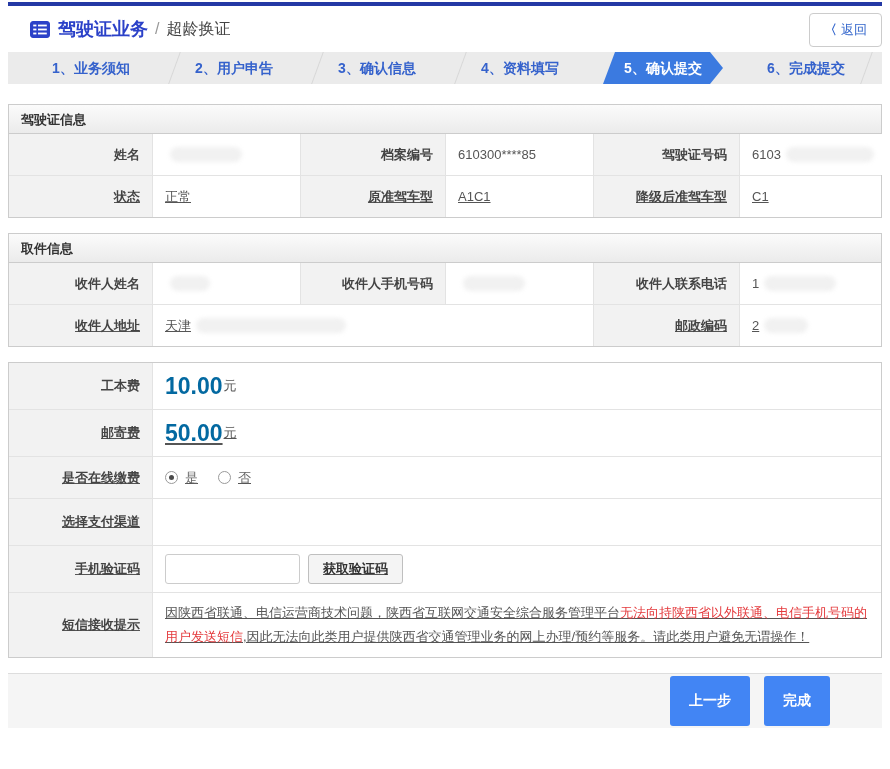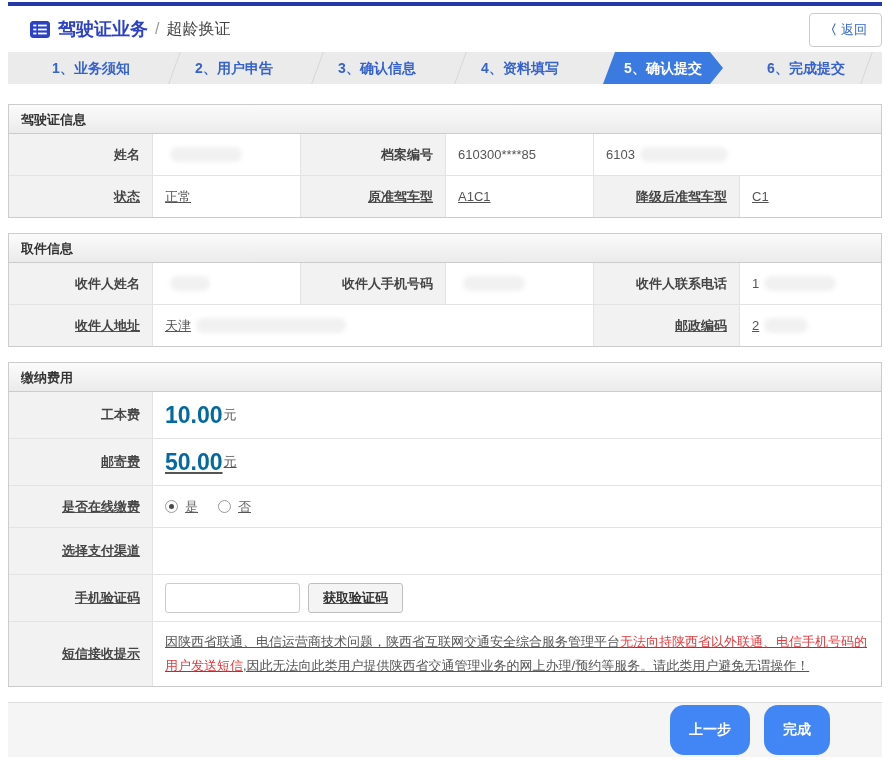--- a/index.html
+++ b/index.html
@@ -92,21 +92,21 @@
 
   .warning { font-size:13px; line-height:24px; padding:8px 12px; color:#c06464; display:block; align-items:flex-start; }
   .warn-em { color:#e4393c; }
 
   
   .footer {
     margin:0 8px; background:#f5f5f5; border-top:1px solid #ddd; height:55px;
     display:flex; align-items:center; justify-content:flex-end; padding-right:52px; gap:14px;
   }
   .btn-blue {
-    background:#4285f4; color:#fff; border:none; border-radius:14px;
+    background:#4285f4; color:#fff; border:none; border-radius:3px;
     padding:16px 19px; font-size:14px; font-weight:bold; cursor:pointer; font-family:inherit;
   }
 </style>
 </head>
 <body>
 
 <div class="topbar wrap"></div>
 
 <div class="header wrap">
   <svg class="doc-icon" viewBox="0 0 20 17" xmlns="http://www.w3.org/2000/svg">
@@ -139,20 +139,21 @@
   <div class="row6">
     <div class="cell label">姓名</div>
     <div class="cell value">
         <span></span>
         <span class="smudge" style="width:72px"></span>
       </div>
     <div class="cell label">档案编号</div>
     <div class="cell value">
         <span>610300****85</span>
       </div>
+    <div class="cell label">驾驶证号码</div>
     <div class="cell value last">
         <span>6103</span>
         <span class="smudge" style="width:88px"></span>
       </div>
   </div>
   <div class="row6">
     <div class="cell label">状态</div>
     <div class="cell value">
         <span>正常</span>
       </div>
@@ -194,21 +195,20 @@
       </div>
     <div class="cell label">邮政编码</div>
     <div class="cell value last">
         <span>2</span>
         <span class="smudge" style="width:44px"></span>
       </div>
   </div>
 </div>
 
 <div class="section wrap">
-  <div class="section-title">缴纳费用</div>
 
   <div class="row2">
     <div class="cell label tall">工本费</div>
     <div class="cell value last tall">
       <span class="fee-num">10.00</span>
         <span class="fee-unit">元</span>
     </div>
   </div>
 
   <div class="row2">

